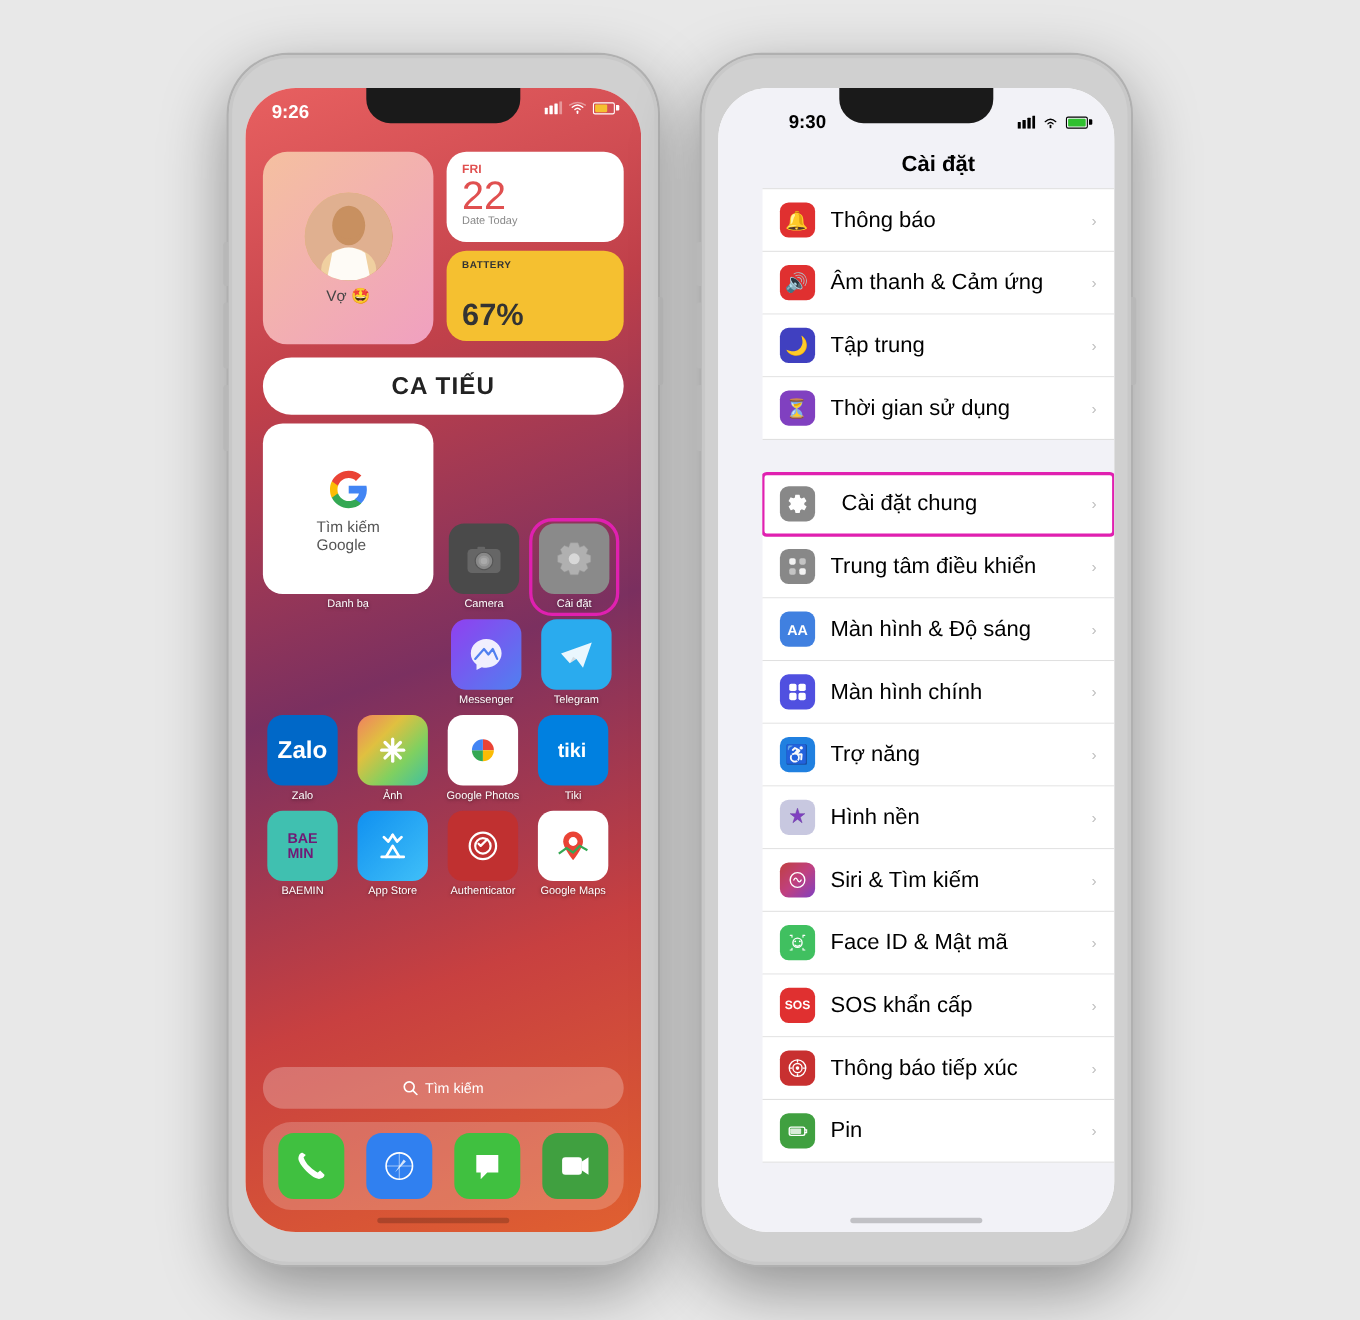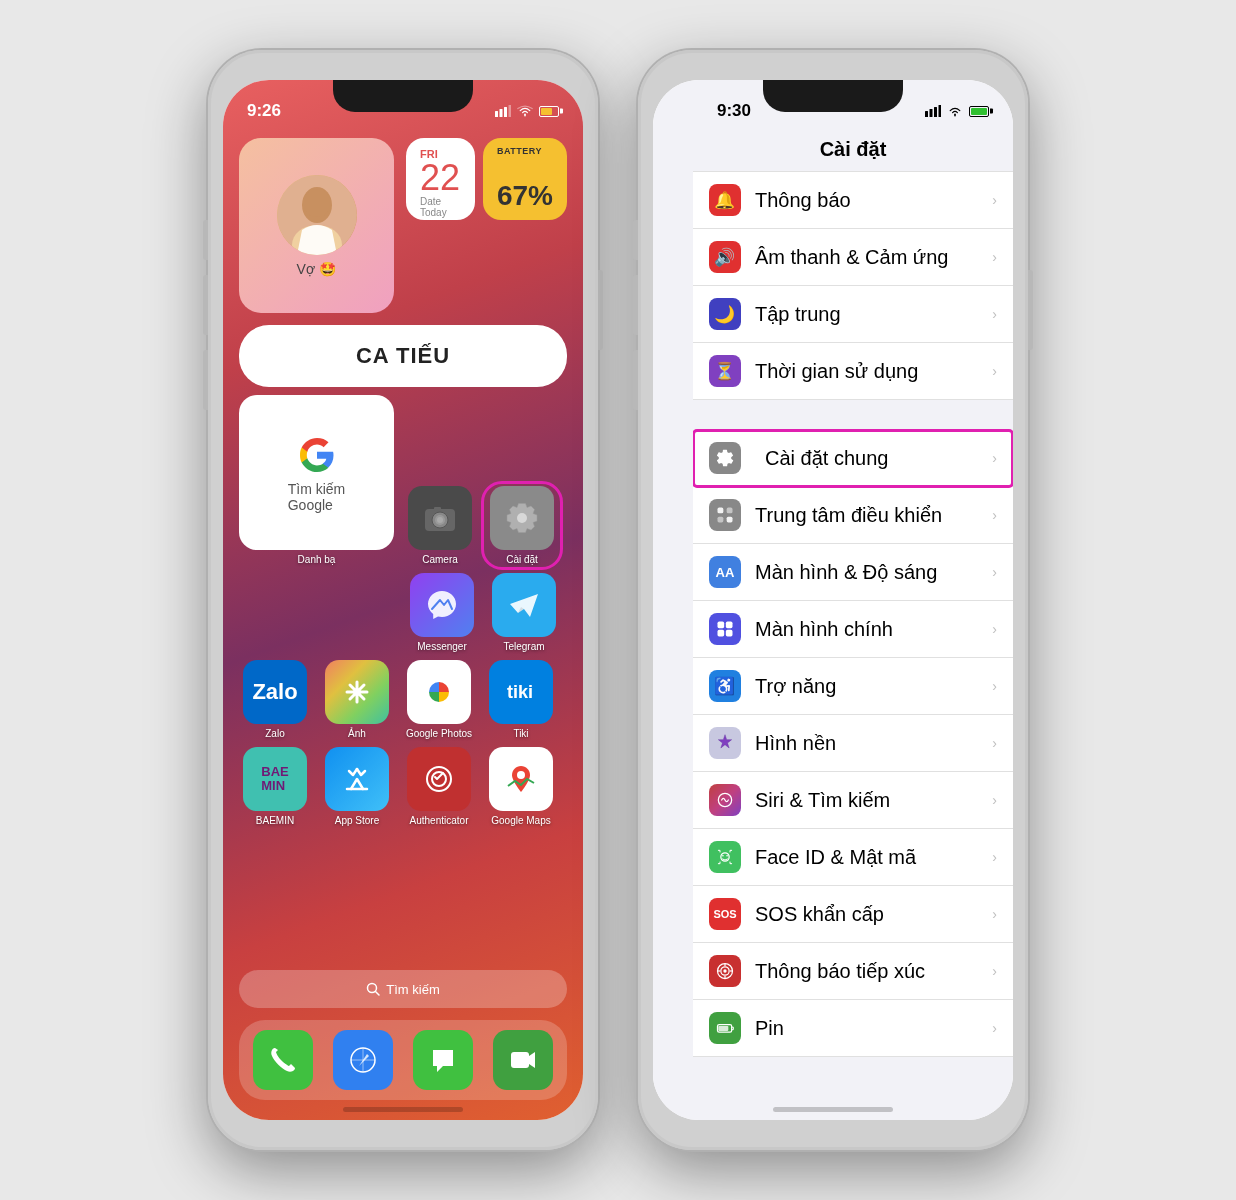--- a/index.html
+++ b/index.html
@@ -70,21 +70,21 @@
       width: 100%;
       height: 100%;
       background: linear-gradient(160deg, #e86060 0%, #c0404a 25%, #7b3060 50%, #c84040 75%, #e06030 100%);
       position: relative;
       overflow: hidden;
     }
 
     .status-bar-home {
       display: flex;
       justify-content: space-between;
-      align-items: center;
+      align-items: flex-start;
       padding: 12px 24px 0;
       color: white;
       font-size: 16px;
       font-weight: 600;
       height: 50px;
       position: relative;
       z-index: 5;
     }
     .status-bar-home .time { font-size: 17px; font-weight: 700; }
     .status-icons { display: flex; gap: 6px; align-items: center; font-size: 13px; }
@@ -116,20 +116,21 @@
       overflow: hidden;
       display: flex;
       align-items: center;
       justify-content: center;
       font-size: 36px;
     }
     .widget-contact .contact-name { font-size: 14px; color: #444; font-weight: 500; }
 
     .widgets-right {
       display: flex;
+      flex-direction: column;
       gap: 8px;
       flex: 1;
     }
 
     .widget-date {
       background: white;
       border-radius: 18px;
       padding: 10px 14px;
       height: 82px;
       display: flex;
@@ -152,21 +153,21 @@
     }
     .widget-battery .batt-label { font-size: 9px; font-weight: 700; color: #333; text-transform: uppercase; letter-spacing: 0.5px; }
     .widget-battery .batt-pct { font-size: 28px; font-weight: 600; color: #333; }
 
     
     .widget-catiêu {
       background: white;
       border-radius: 30px;
       padding: 10px 16px;
       margin: 0 16px;
-      height: 62px;
+      height: 52px;
       display: flex;
       align-items: center;
       justify-content: center;
     }
     .widget-catiêu span { font-size: 22px; font-weight: 700; color: #222; letter-spacing: 1px; }
 
     
     .app-grid {
       padding: 8px 16px;
     }

